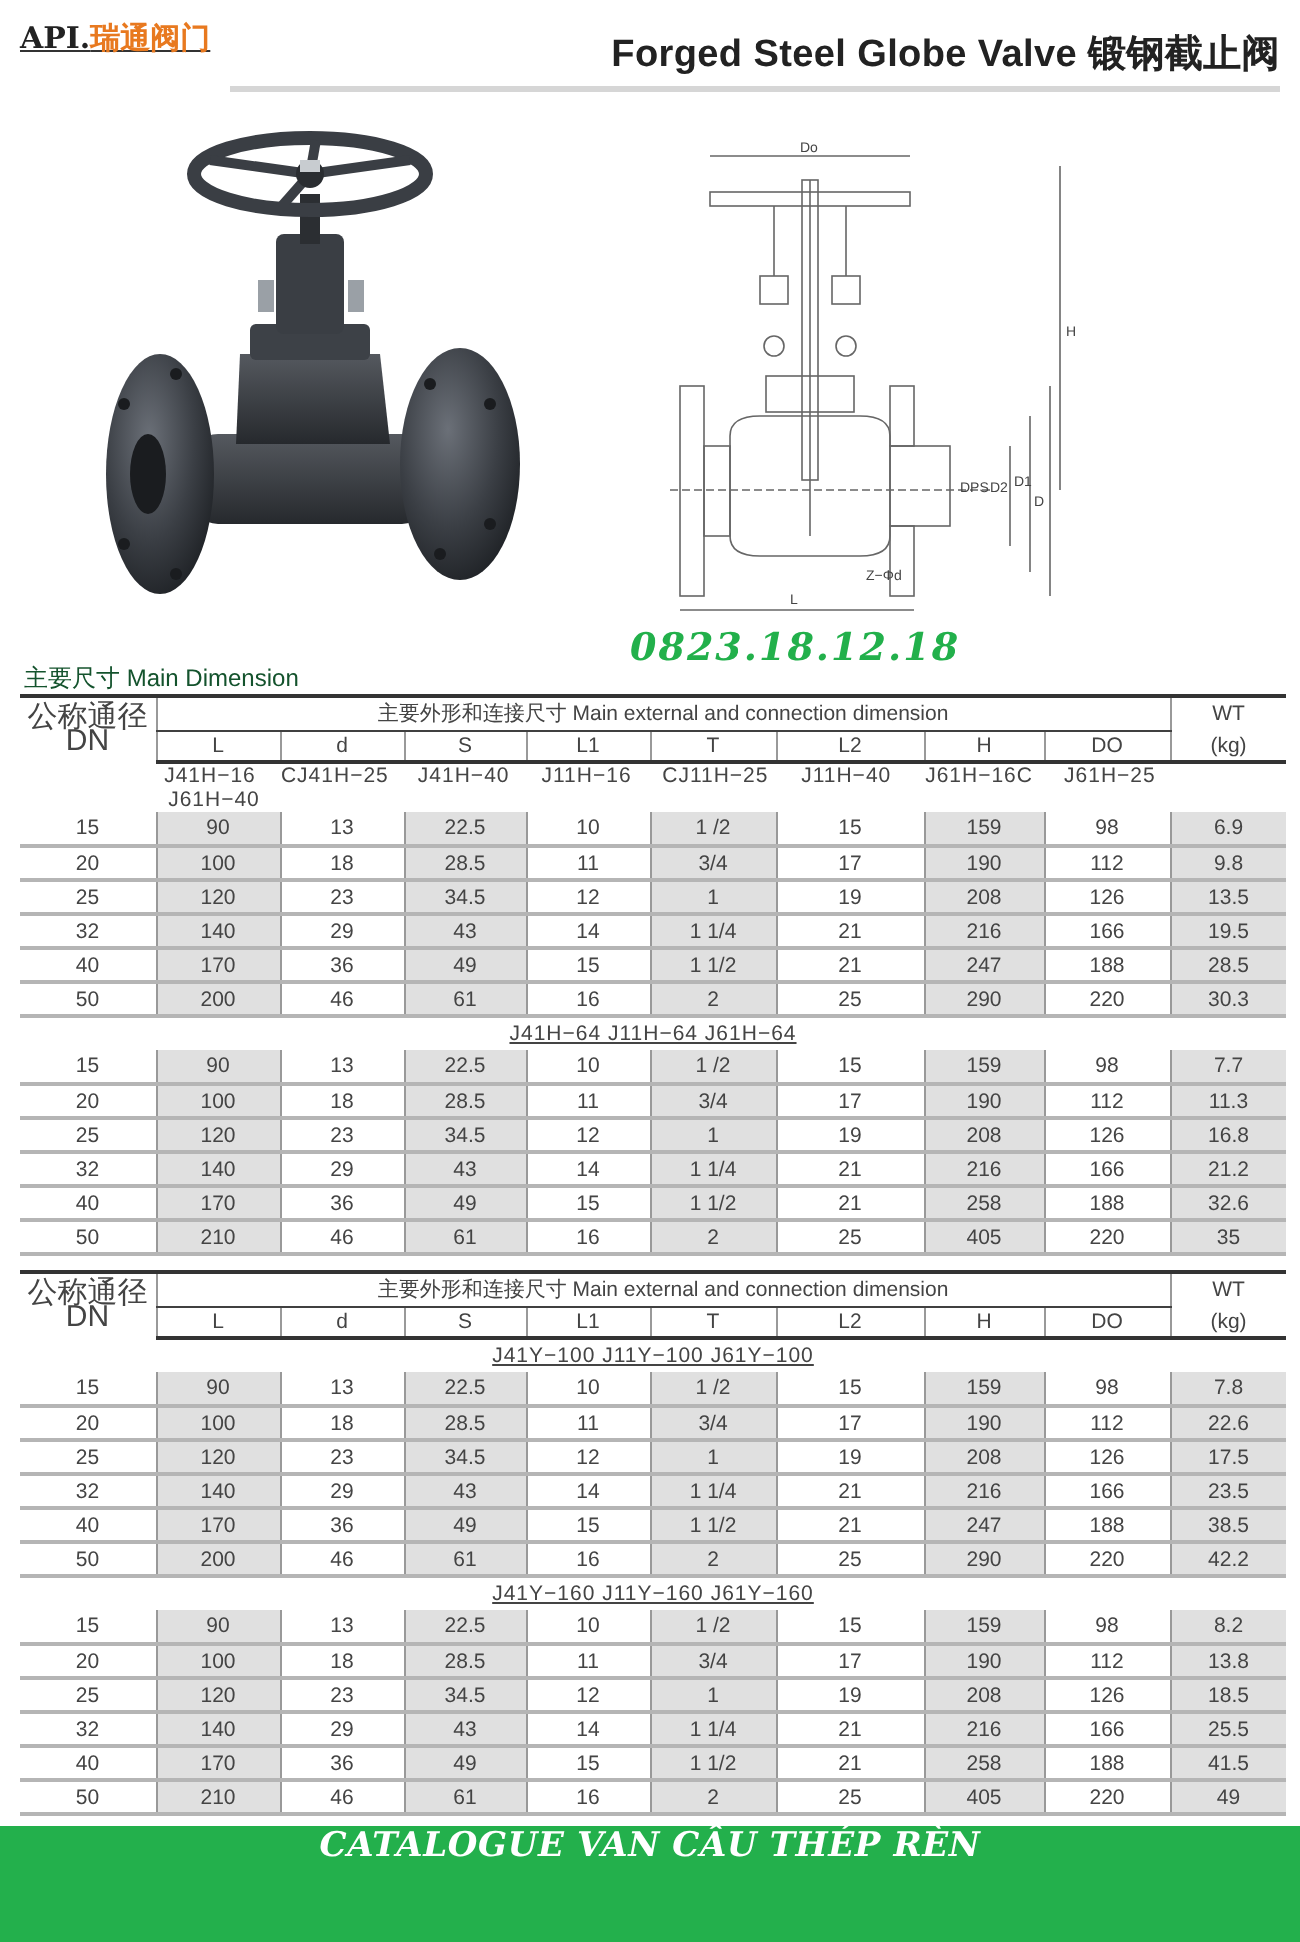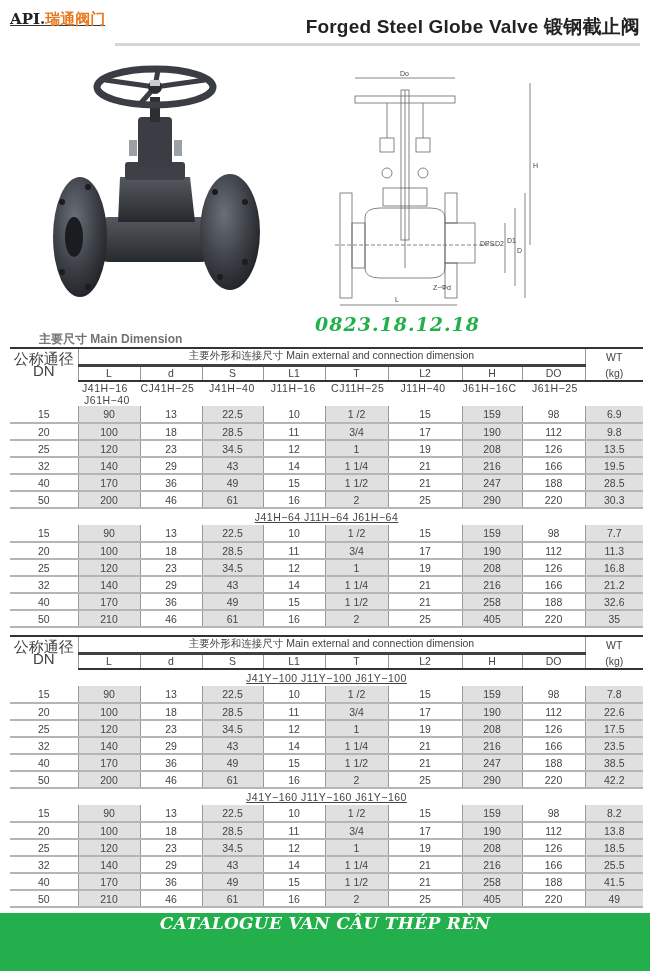--- a/index.html
+++ b/index.html
@@ -14,28 +14,28 @@
   .logo-sub .cn { color: #e8791f; }
 
   .title { position: absolute; right: 10px; top: 14px; font-size: 19px; font-weight: bold; color: #222; letter-spacing: 0.2px; }
   .title-rule { position: absolute; left: 115px; right: 10px; top: 43px; height: 3px; background: #d6d6d6; }
 
   .photo { position: absolute; left: 40px; top: 62px; width: 230px; height: 240px; }
   .drawing { position: absolute; left: 335px; top: 68px; width: 210px; height: 240px; }
 
   .phone { position: absolute; left: 315px; top: 313px; font-family: "DejaVu Serif", serif; font-style: italic; font-weight: bold; font-size: 19px; color: #22b04b; letter-spacing: 1px; }
 
-  .section-title { position: absolute; left: 12px; top: 331px; font-size: 12px; font-weight: bold; color: #737373; margin-left: 27px; }
+  .section-title { position: absolute; left: 12px; top: 331px; font-size: 12px; font-weight: normal; color: #14532d; }
 
   table.dim { position: absolute; left: 10px; width: 633px; border-collapse: collapse; font-size: 10.5px; color: #444; table-layout: fixed; }
   table.dim td, table.dim th { text-align: center; font-weight: normal; padding: 0; }
   .t1 { top: 347px; }
   .t2 { top: 635px; }
   .hdr-top td { border-top: 2px solid #333; }
-  .hdr-group { height: 17px; border-bottom: 3px solid #404040; border-left: 1px solid #999; }
+  .hdr-group { height: 17px; border-bottom: 1px solid #404040; border-left: 1px solid #999; }
   .hdr-col td.c { height: 16px; border-left: 1px solid #999; }
   .hdr-col td { border-bottom: 2px solid #333; }
   .dn-head { line-height: 12px; font-size: 15px; vertical-align: middle; }
   .wt-head { border-left: 1px solid #999; line-height: 14px; vertical-align: middle; }
   .model-row td { height: 18px; letter-spacing: 0.5px; }
   .data-row td { height: 17px; border-bottom: 2px solid #b5b5b5; border-left: 1px solid #999; }
   .data-row td:first-child { border-left: none; }
   .data-row td.g { background: #e0e0e0; }
   .model-mid td { height: 17px; letter-spacing: 0.5px; text-decoration: underline; }
 

